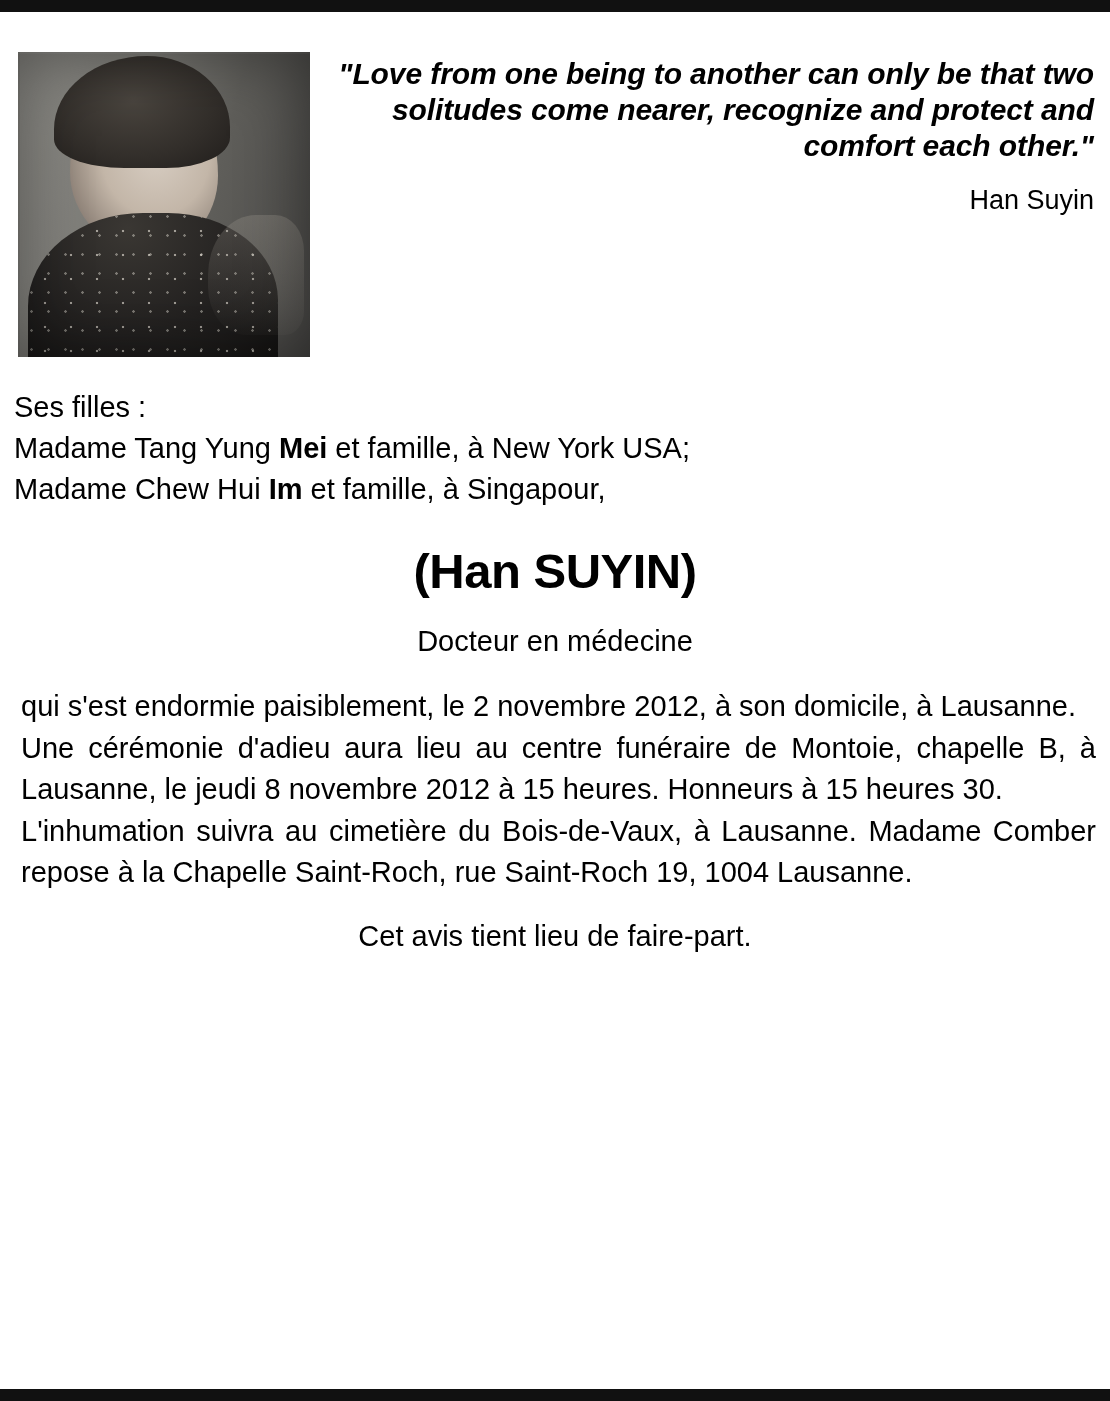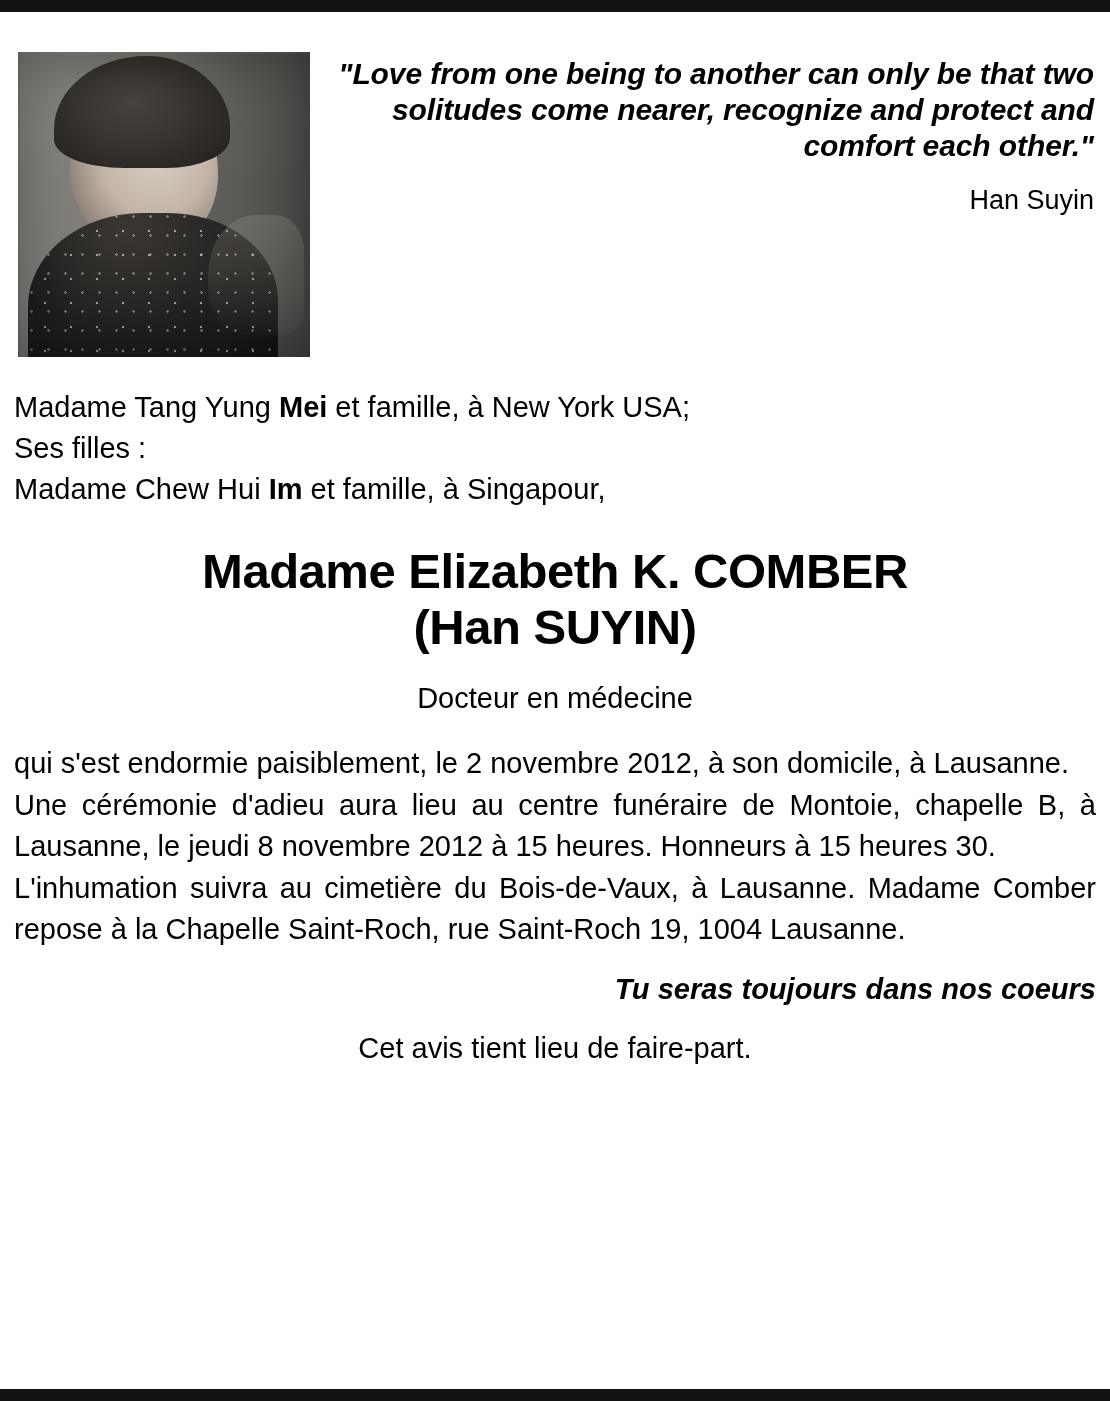--- a/index.html
+++ b/index.html
@@ -179,20 +179,21 @@
     font-size: 29px;
     margin-top: 26px;
   }
 
   
   .body-text {
     margin-top: 28px;
     font-size: 29px;
     line-height: 1.43;
     text-align: justify;
+    margin-left: 7px;
   }
   .body-text p {
     margin: 0;
   }
   .closing {
     margin-top: 22px;
     text-align: right;
     font-style: italic;
     font-weight: 600;
     font-size: 29px;
@@ -228,39 +229,37 @@
       </div>
 
       <div class="quote-wrap">
         <div class="quote">"Love from one being to another can only be that two solitudes come nearer, recognize and protect and comfort each other."</div>
         <div class="quote-author">Han Suyin</div>
       </div>
 
     </div>
 
     <div class="family">
+      <div>Ses filles :</div>
       <div><span>Madame Tang Yung </span><b>Mei</b><span> et famille, à New York USA;</span></div>
-      <div>Ses filles :</div>
       <div><span>Madame Chew Hui </span><b>Im</b><span> et famille, à Singapour,</span></div>
     </div>
 
     <div class="name-block">
-      <div class="name-line">Madame Elizabeth K. COMBER</div>
       <div class="name-line">(Han SUYIN)</div>
     </div>
 
     <div class="subtitle">Docteur en médecine</div>
 
     <div class="body-text">
       <p>qui s'est endormie paisiblement, le 2 novembre 2012, à son domicile, à Lausanne.</p>
       <p>Une cérémonie d'adieu aura lieu au centre funéraire de Montoie, chapelle B, à Lausanne, le jeudi 8 novembre 2012 à 15 heures. Honneurs à 15 heures 30.</p>
       <p>L'inhumation suivra au cimetière du Bois-de-Vaux, à Lausanne. Madame Comber repose à la Chapelle Saint-Roch, rue Saint-Roch 19, 1004 Lausanne.</p>
     </div>
 
-    <div class="closing">Tu seras toujours dans nos coeurs</div>
 
     <div class="footer-note">Cet avis tient lieu de faire-part.</div>
 
   </div>
 
   <div class="rule-bottom"></div>
 
 </div>
 
 </body></html>

